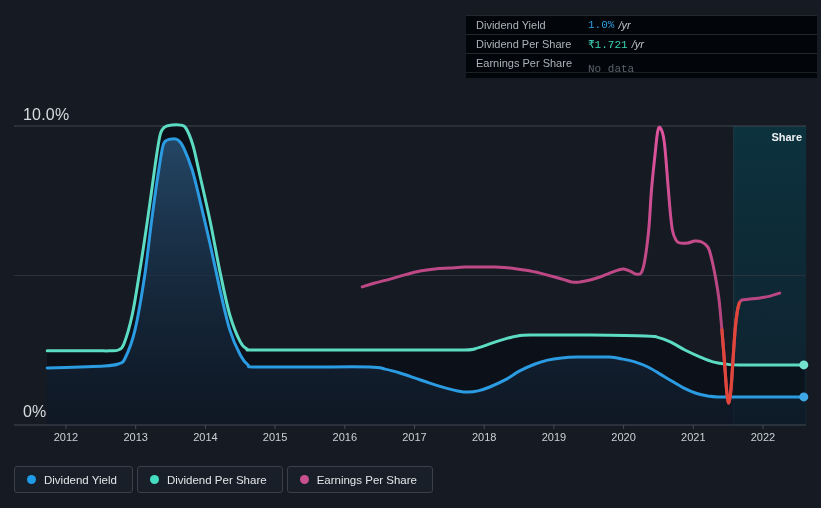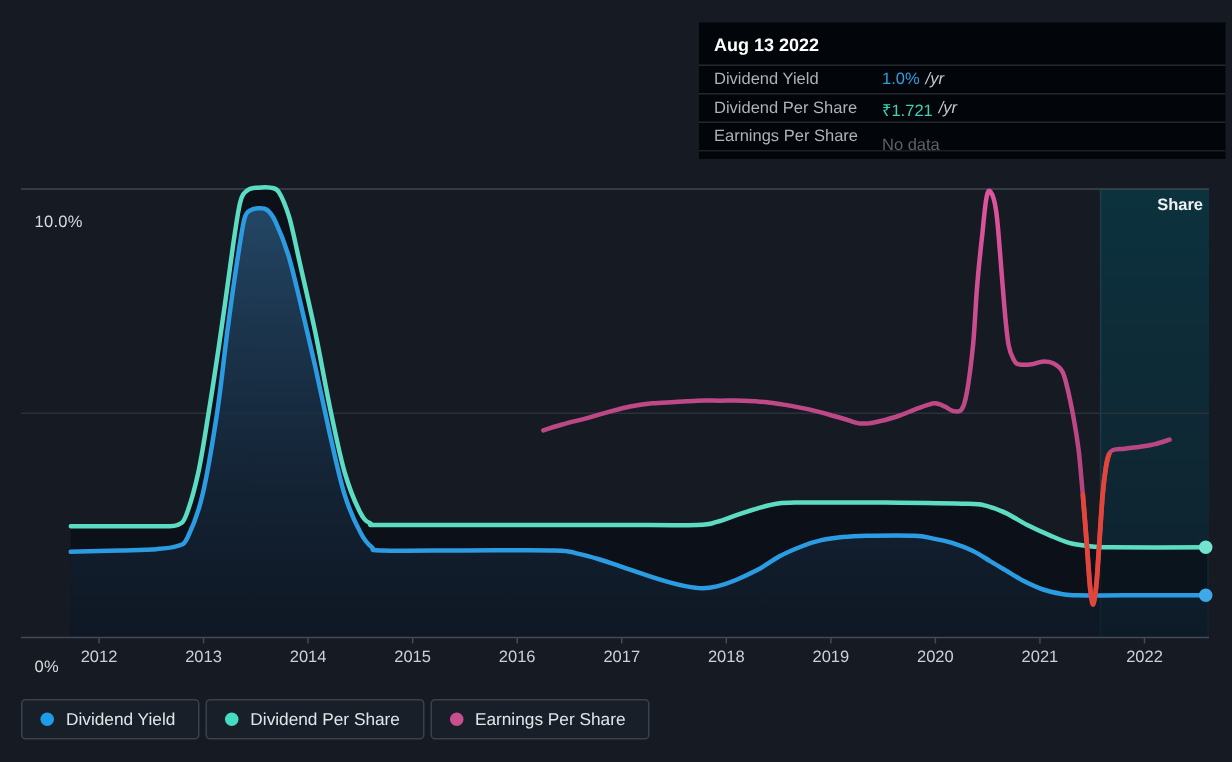--- a/index.html
+++ b/index.html
@@ -4,37 +4,37 @@
 <style>
   html,body{margin:0;padding:0;}
   body{
     width:821px;height:508px;position:relative;overflow:hidden;
     background:#151a23;
     font-family:"Liberation Sans",sans-serif;
     color:#e3e6e9;
   }
   #chart-wrap{position:absolute;left:0;top:0;width:821px;height:455px;}
   #chart-svg{position:absolute;left:0;top:0;}
-  .ylabel{position:absolute;font-size:11px;color:#d8dcdf;letter-spacing:.2px;margin-top:36px;}
+  .ylabel{position:absolute;font-size:16px;color:#d8dcdf;letter-spacing:.2px;}
   #ylabel-top{left:23px;top:106px;}
   #ylabel-zero{left:23px;top:403px;}
   #past-label{
     position:absolute;top:131px;left:758px;width:44px;text-align:right;
     font-size:11px;font-weight:700;color:#eef1f3;z-index:3;
   }
   
   .tooltip{
     position:absolute;left:466px;top:15px;width:351px;
     background:#020509;z-index:6;box-sizing:border-box;
   }
   .tooltip-title{font-size:12px;font-weight:700;color:#ffffff;padding:8px 10px 6px;}
   .t-row{display:flex;align-items:center;height:18px;padding:0 10px;
     border-top:1px solid #24282d;font-size:11px;}
   .t-label{width:112px;flex:none;color:#adb3b8;}
-  .t-value{font-weight:400;}
+  .t-value{font-weight:400;font-family:Liberation Mono, monospace;}
   .t-suffix{color:#c3c7cb;margin-left:4px;font-style:italic;}
   .t-end{border-top:1px solid #1d2125;height:5px;}
   
   .legend{position:absolute;left:14px;top:466px;display:flex;gap:4px;z-index:4;}
   .legend-item{
     display:flex;align-items:center;gap:8px;height:27px;box-sizing:border-box;
     padding:0 15px 0 12px;border:1px solid #3a414b;border-radius:3px;
     background:#191f29;font-size:11.5px;color:#e2e5e8;cursor:pointer;white-space:nowrap;
   }
   .legend-dot{width:9px;height:9px;border-radius:50%;flex:none;}
@@ -93,21 +93,20 @@
       <path d="M721.9,329.9C722.8,340.7 723.9,354.5 724.7,364.9C725.5,375.3 726.1,385.8 726.8,392.1C727.5,398.4 728.2,403.2 728.8,402.9C729.5,402.5 730.2,397.1 730.9,390.0C731.6,382.9 732.3,370.1 733.0,360.1C733.7,350.1 734.4,337.9 735.1,329.9C735.8,321.9 736.5,316.5 737.2,312.0C737.9,307.5 738.5,305.0 739.3,303.0" fill="none" stroke="#e2463a" stroke-width="3.2" stroke-linecap="round" stroke-linejoin="round"></path>
       <circle cx="803.8" cy="396.9" r="4.5" fill="#3fa9e8"></circle>
       <circle cx="803.8" cy="364.9" r="4.5" fill="#74e4cf"></circle>
     </svg>
   <div class="ylabel" id="ylabel-top">10.0%</div>
   <div class="ylabel" id="ylabel-zero">0%</div>
   <div id="past-label">Share</div>
 </div>
 
 <div class="tooltip">
-  <div class="tooltip-title">Aug 13 2022</div>
   <div class="t-row">
     <span class="t-label">Dividend Yield</span>
     <span class="t-value" style="color: rgb(47, 159, 225);">1.0%</span>
     <span class="t-suffix">/yr</span>
   </div>
   <div class="t-row">
     <span class="t-label">Dividend Per Share</span>
     <span class="t-value" style="color: rgb(59, 212, 182);">₹1.721</span>
     <span class="t-suffix">/yr</span>
   </div>

